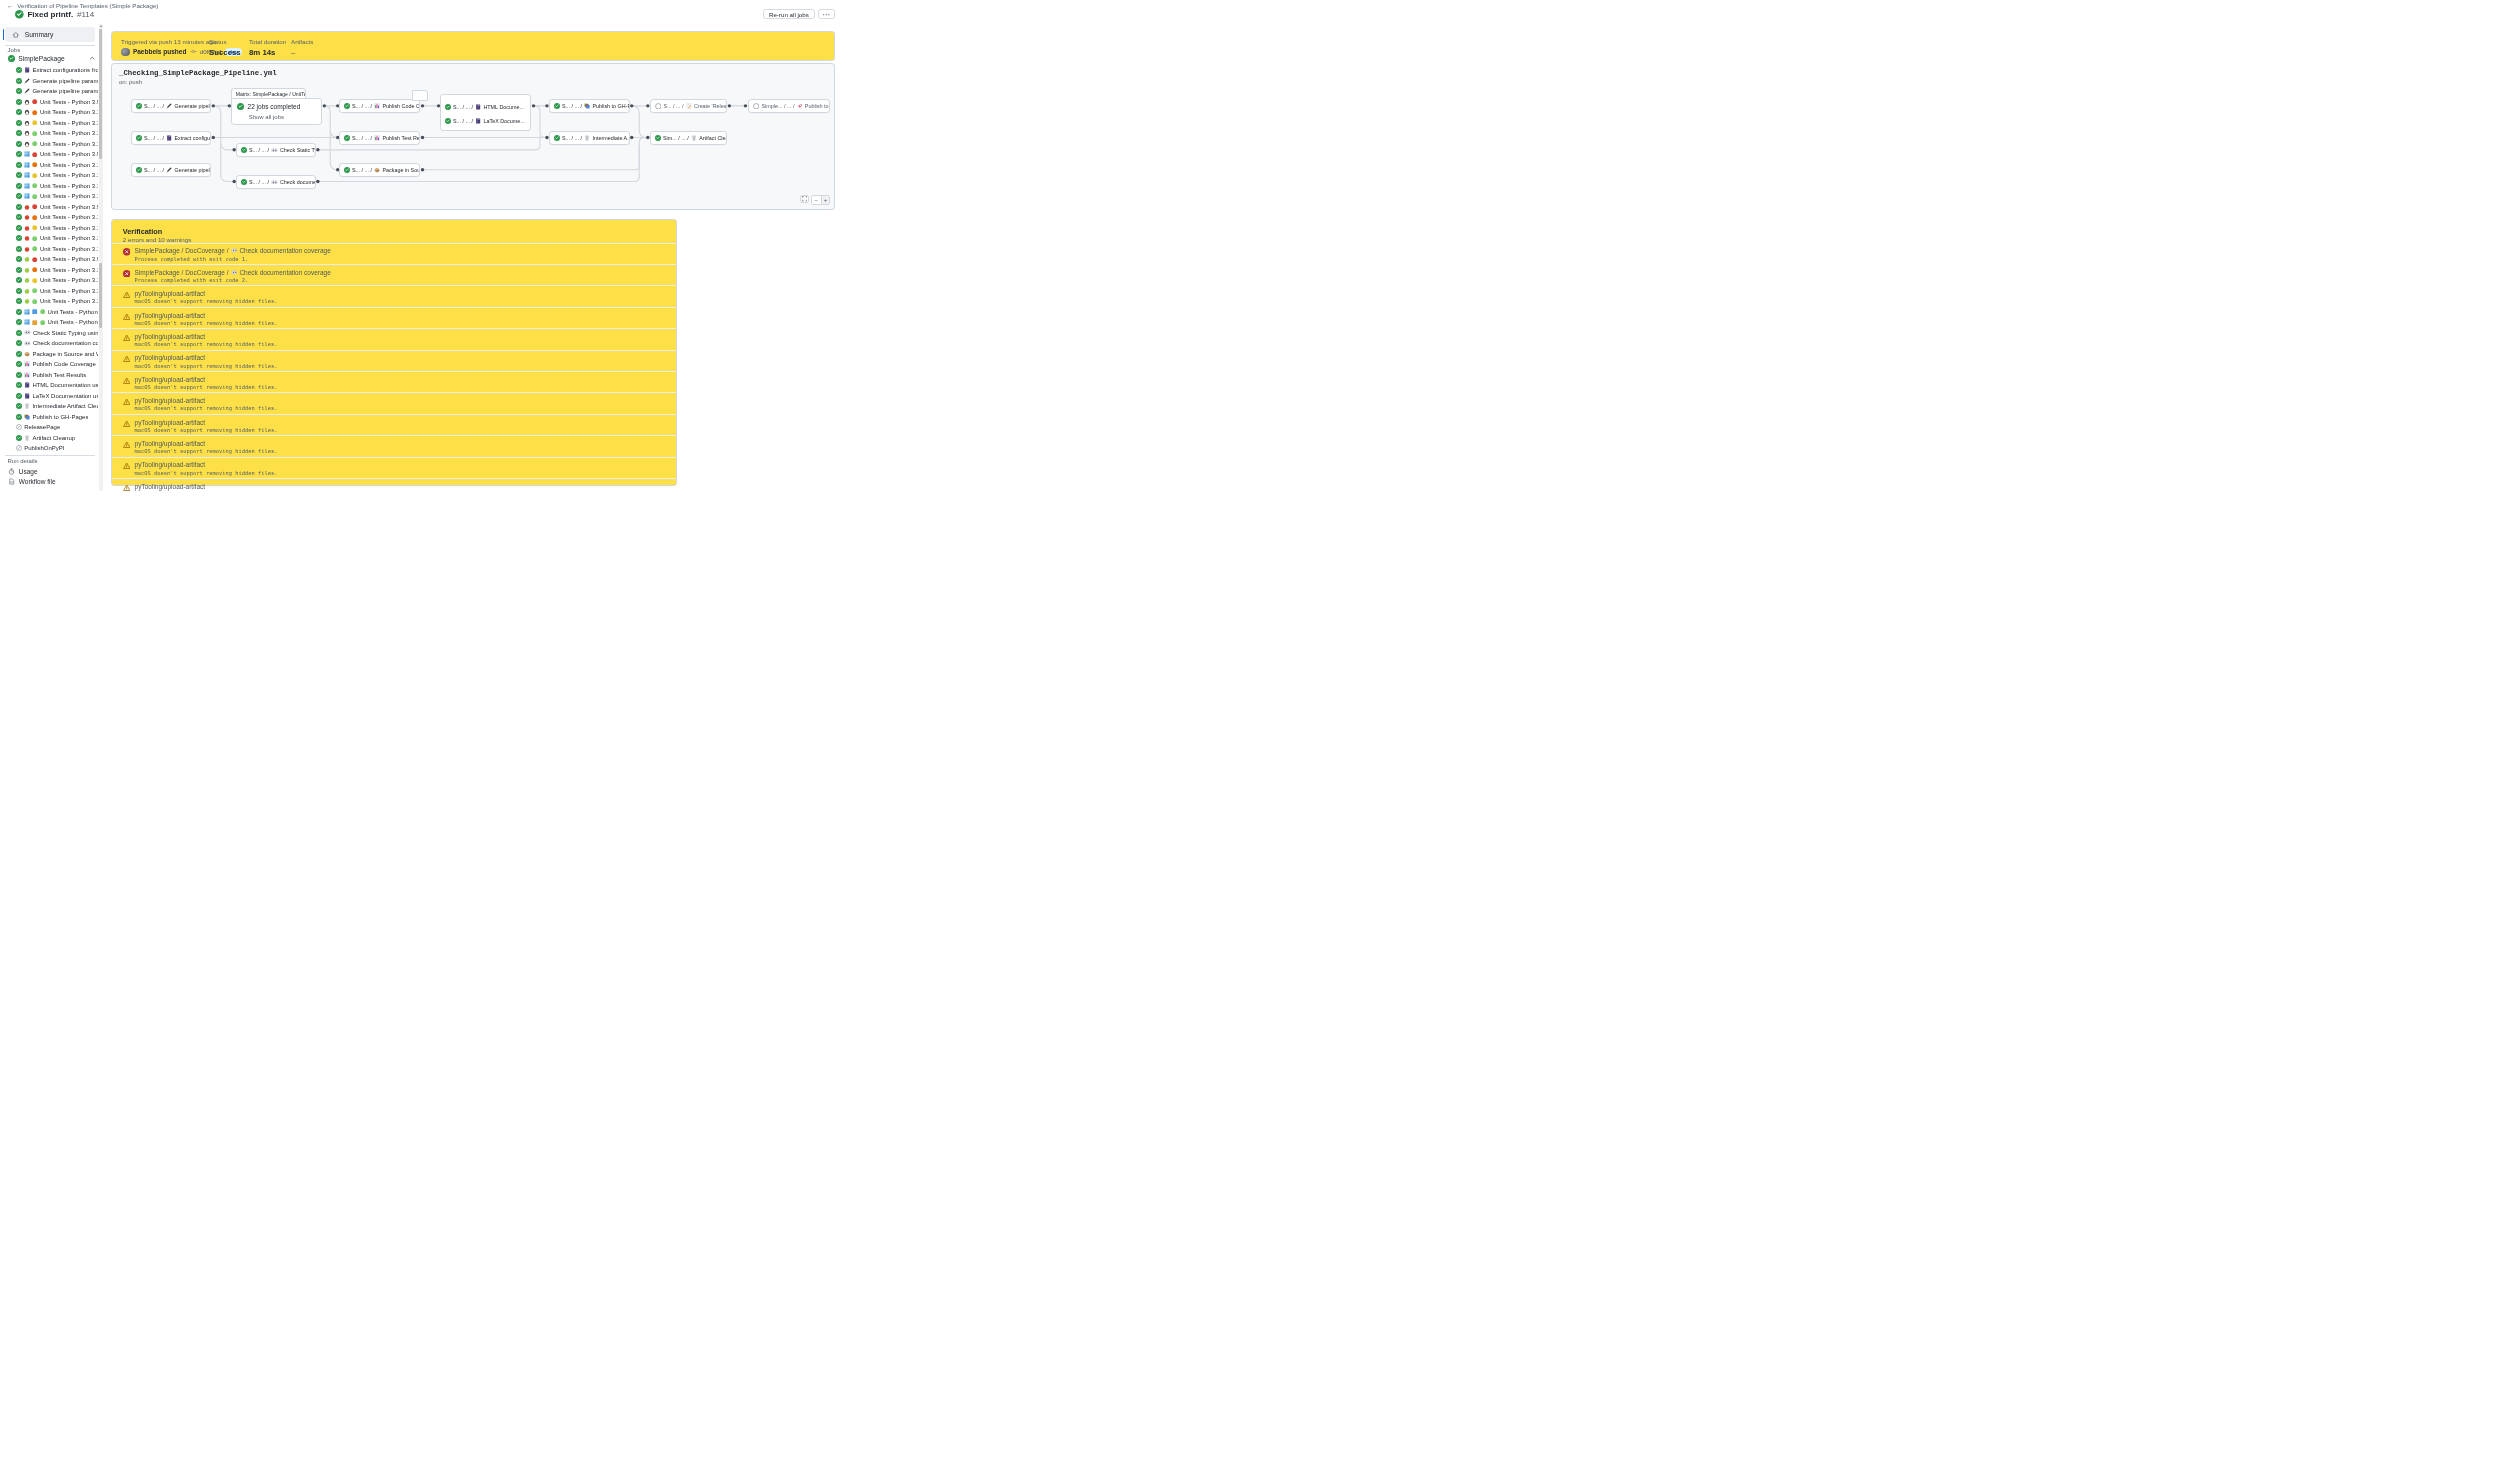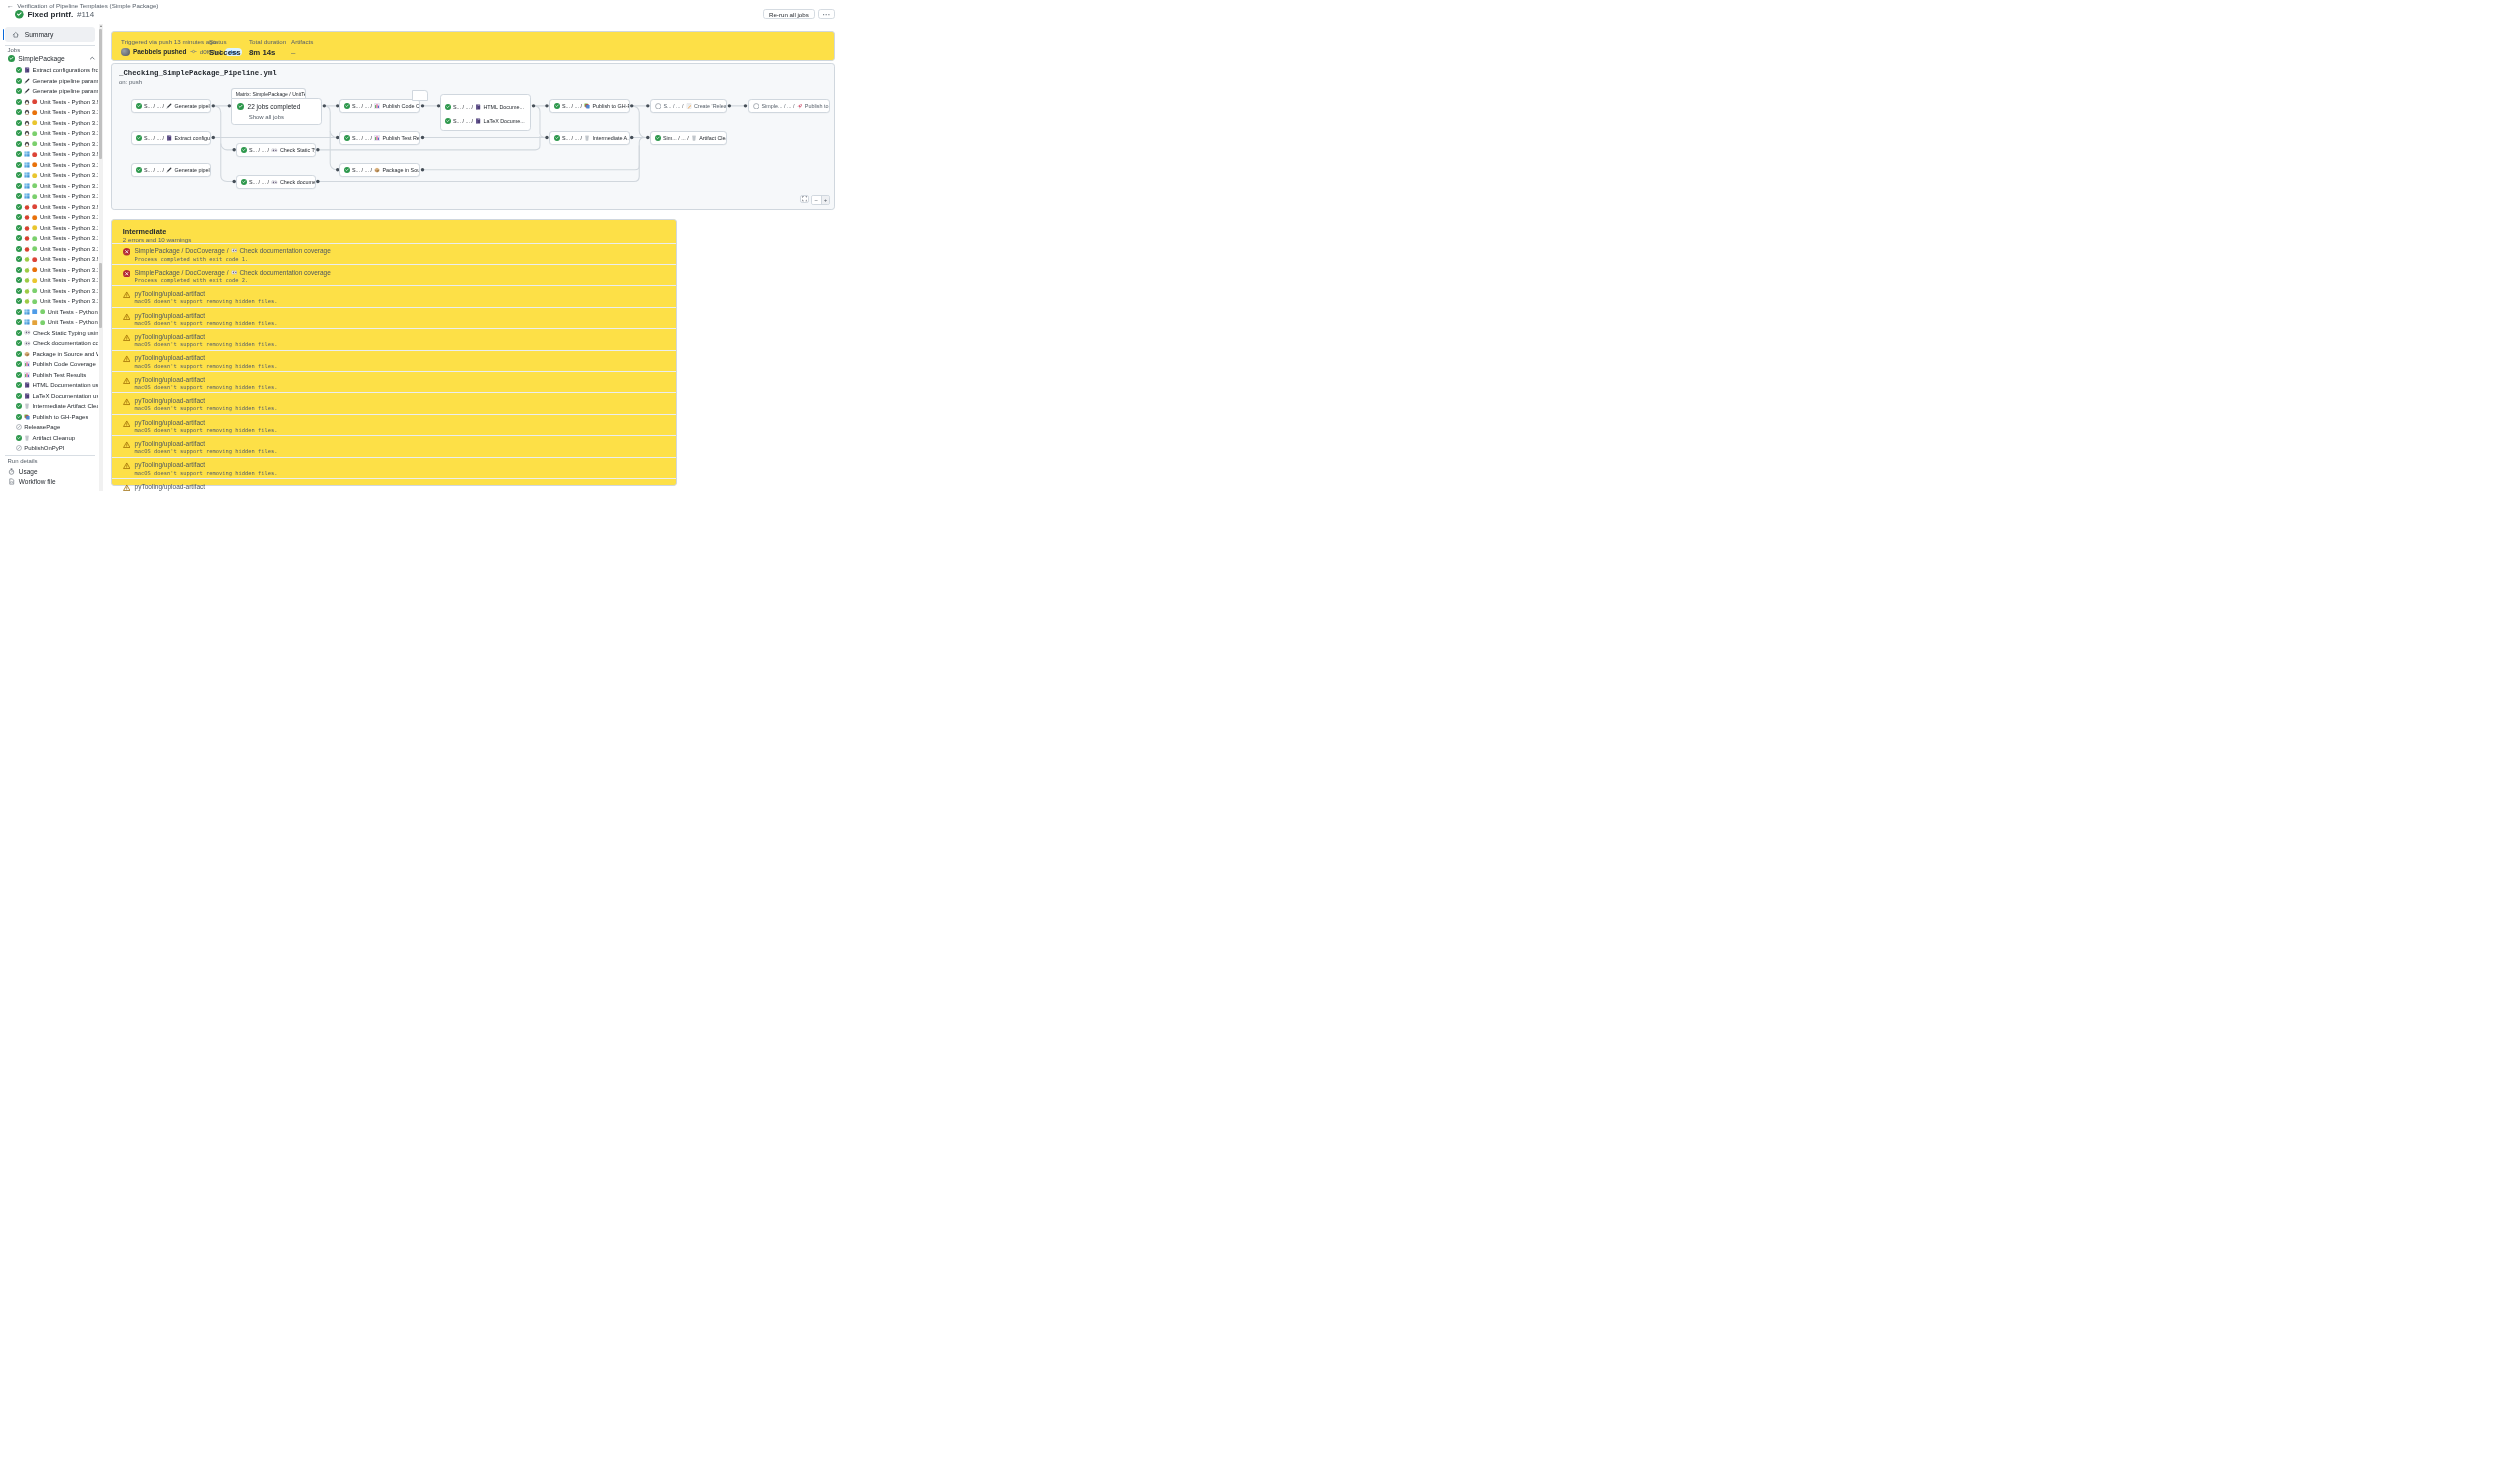--- a/index.html
+++ b/index.html
@@ -1261,21 +1261,21 @@
         </svg>
       </span>
   </div>
   <div class="zoomgrp" style="left:699px;top:131px;">
     <div class="zseg">−</div>
     <div class="zseg plus">+</div>
   </div>
 </div>
 
 <div class="card ann-card">
-  <div class="ann-title">Intermediate</div>
+  <div class="ann-title">Verification</div>
   <div class="ann-sub">2 errors and 10 warnings</div>
   <div class="ann-rows" id="ann-rows">
       <div class="ann-row">
         <span class="sev"><span class="ic">
             <svg width="7.5" height="7.5" viewBox="0 0 16 16">
               <circle cx="8" cy="8" r="8" fill="#b42a35"></circle>
               <path d="M5.4 5.4 L10.6 10.6 M10.6 5.4 L5.4 10.6" stroke="#fff" stroke-width="1.7" stroke-linecap="round"></path>
             </svg>
           </span></span>
         <span class="ttl">

